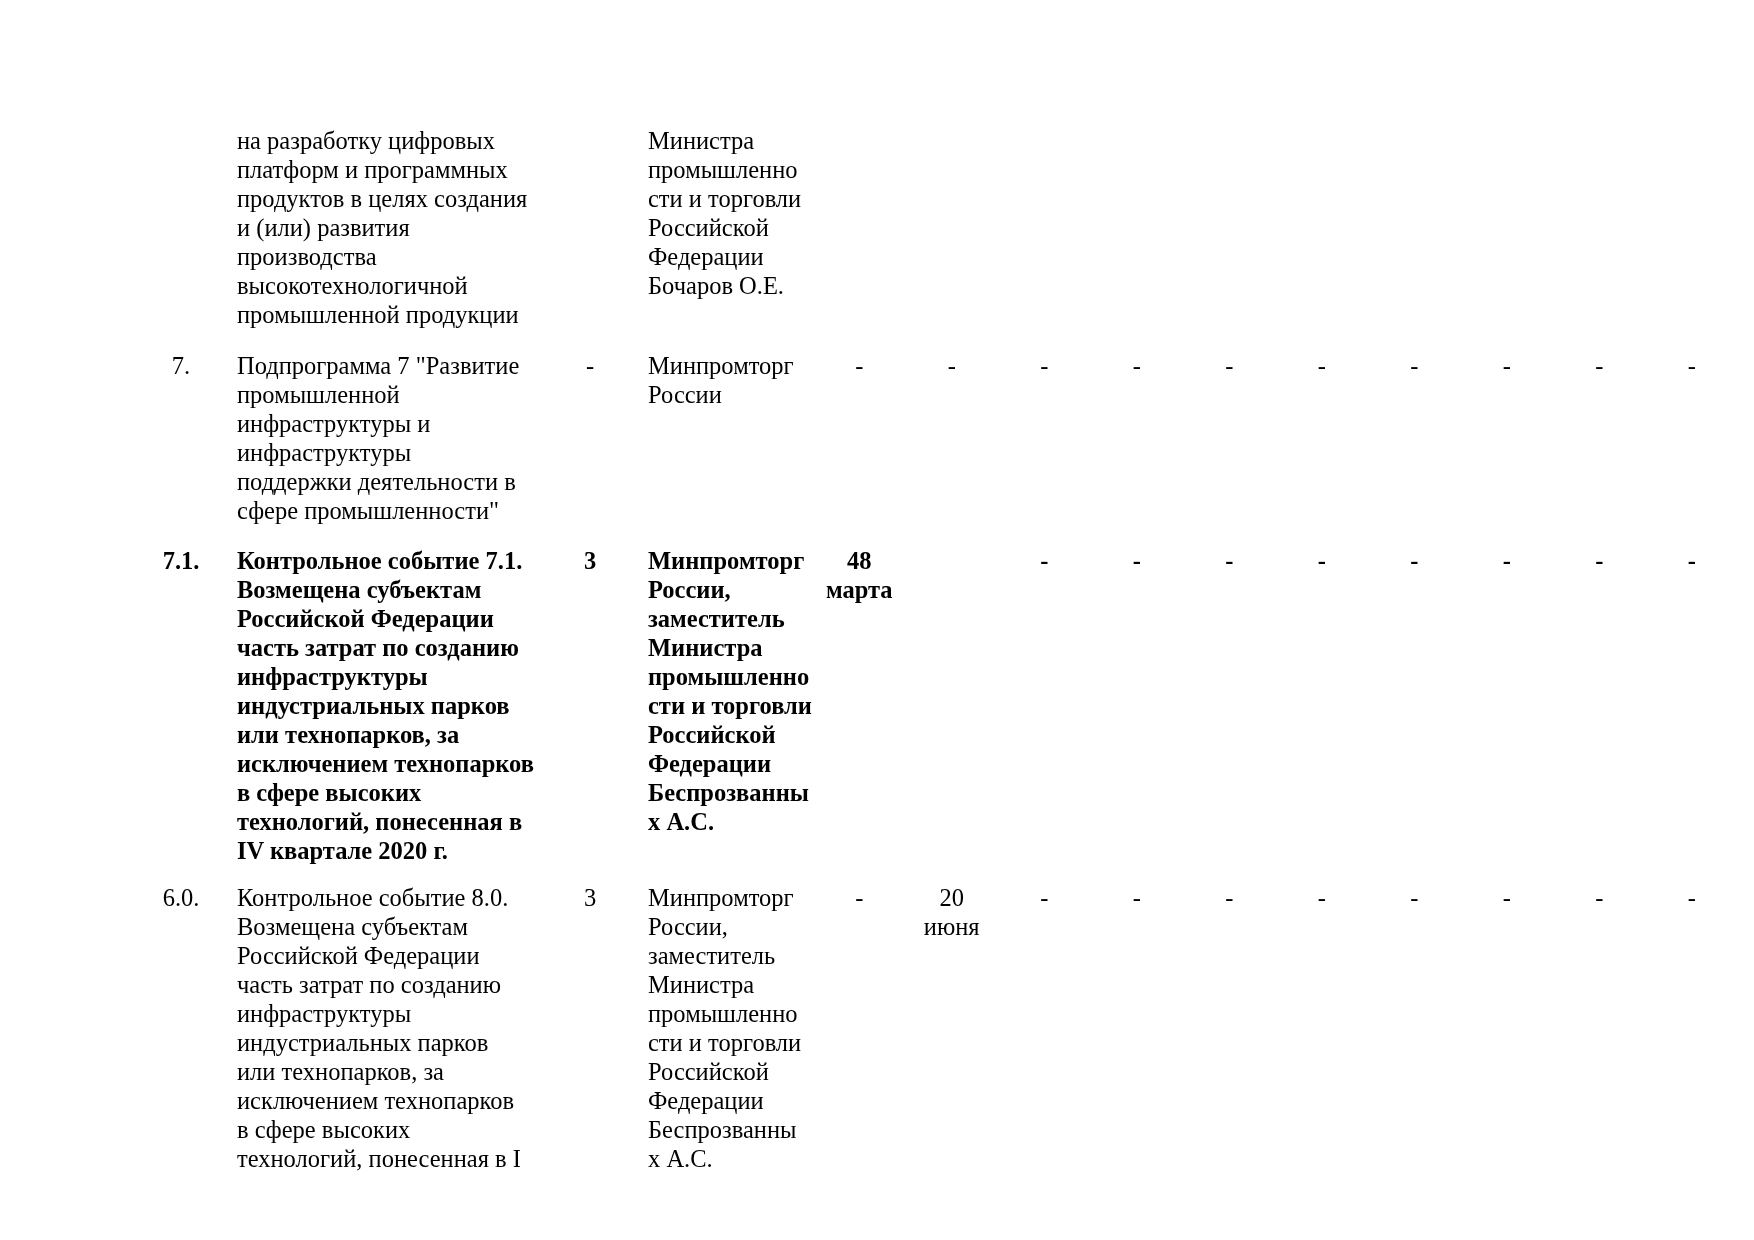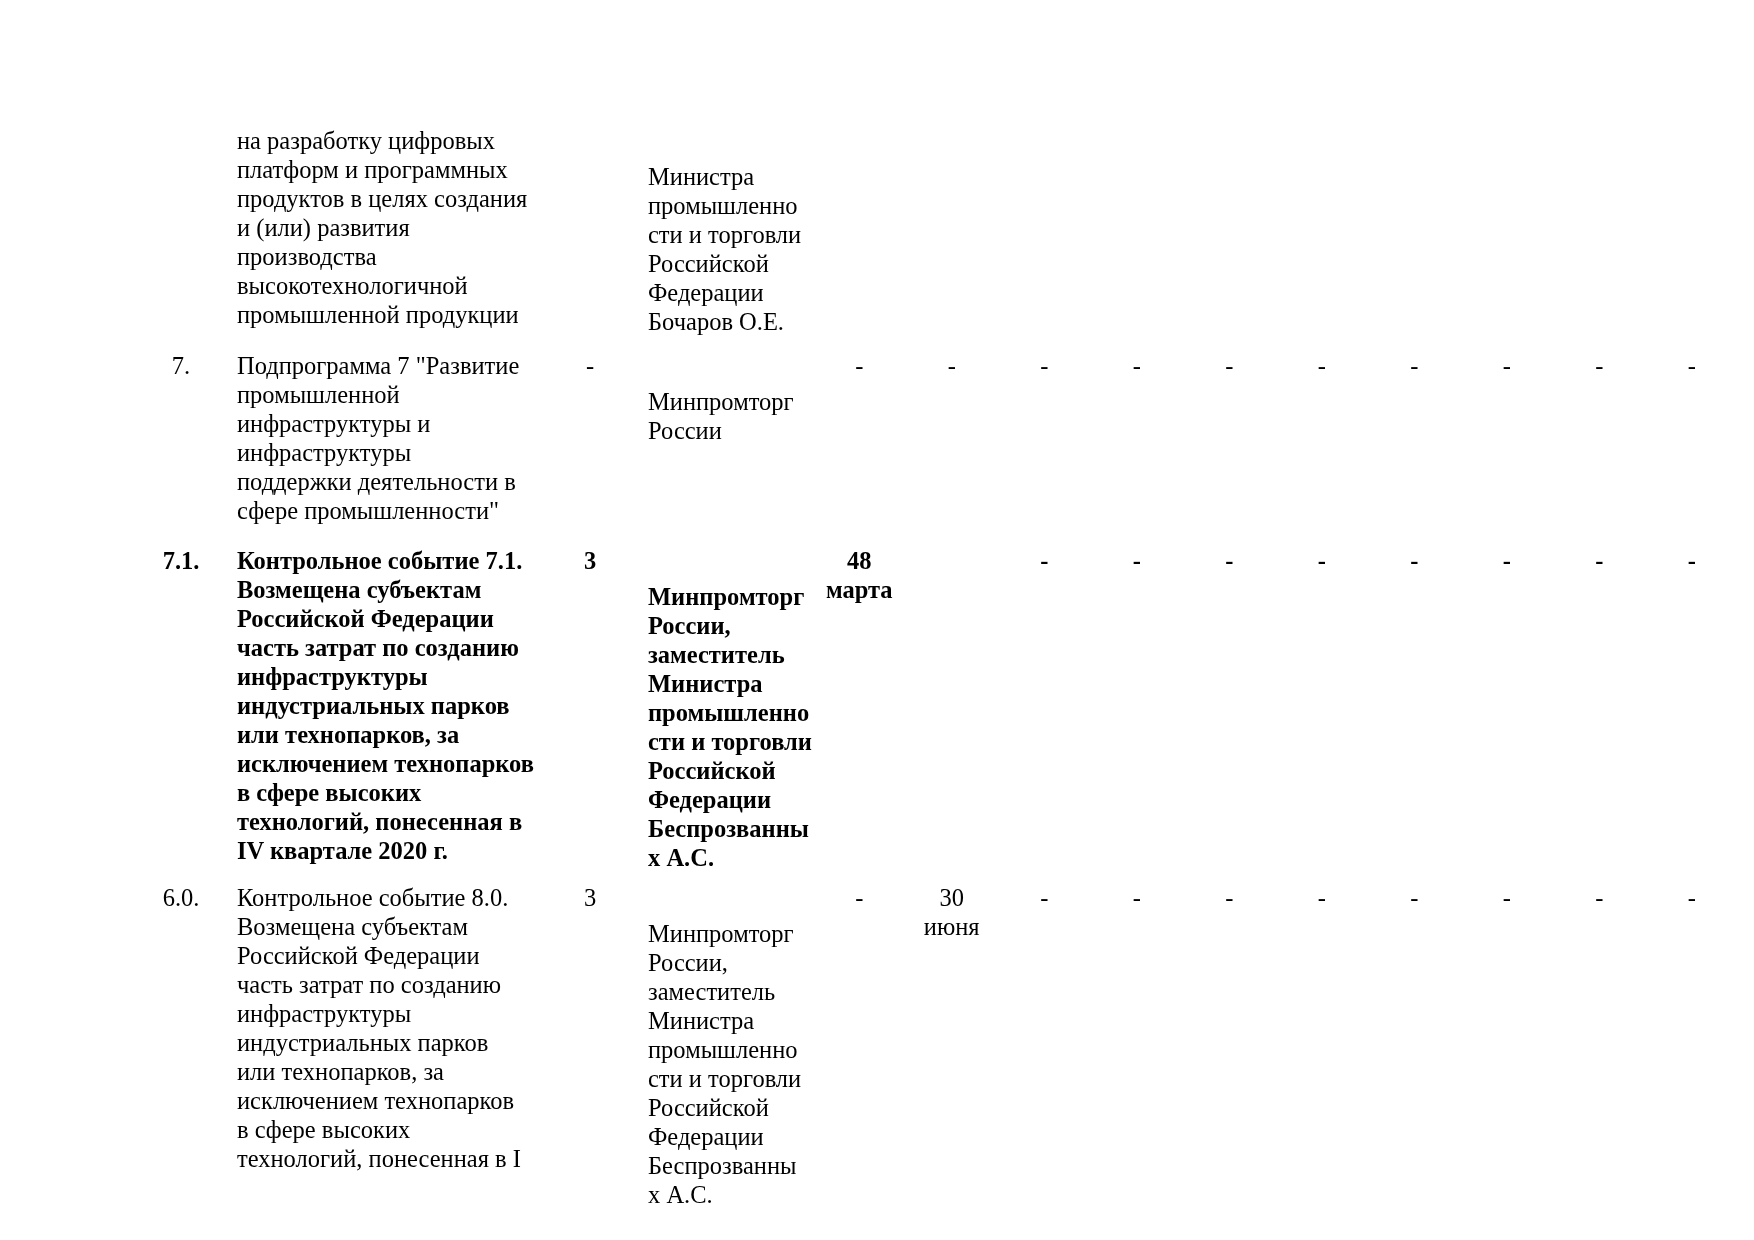--- a/index.html
+++ b/index.html
@@ -21,21 +21,21 @@
     position: absolute;
     left: 0;
     width: 1754px;
     display: flex;
     align-items: flex-start;
   }
   .c { white-space: pre; box-sizing: border-box; flex: none; }
   .c-num    { margin-left: 146px; width: 70px; text-align: center; }
   .c-name   { width: 350px; padding-left: 21px; }
   .c-status { width: 48px; text-align: center; }
-  .c-exec   { width: 199px; padding-left: 34px; margin-top: 36px; }
+  .c-exec   { width: 199px; padding-left: 34px; }
   .c-mark   { width: 92.5px; text-align: center; }
   .row-a { top: 126px; }
   .row-b { top: 351px; }
   .row-c { top: 546px; font-weight: bold; }
   .row-d { top: 883px; }
 </style>
 </head>
 <body>
 
 <div class="page">
@@ -145,21 +145,21 @@
 России,
 заместитель
 Министра
 промышленно
 сти и торговли
 Российской
 Федерации
 Беспрозванны
 х А.С.</div>
     <div class="c c-mark">-</div>
-    <div class="c c-mark">30
+    <div class="c c-mark">20
 июня</div>
     <div class="c c-mark">-</div>
     <div class="c c-mark">-</div>
     <div class="c c-mark">-</div>
     <div class="c c-mark">-</div>
     <div class="c c-mark">-</div>
     <div class="c c-mark">-</div>
     <div class="c c-mark">-</div>
     <div class="c c-mark">-</div>
   </div>

